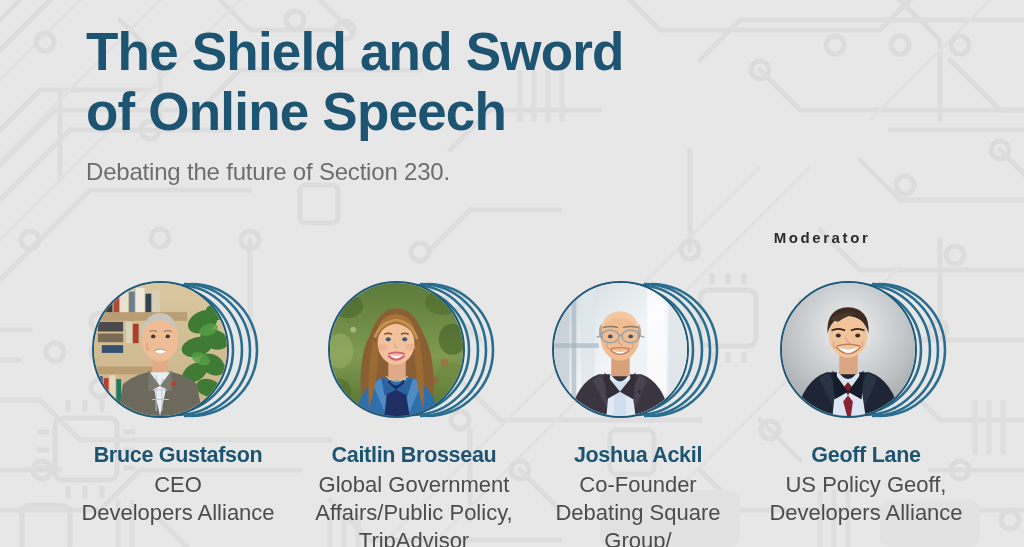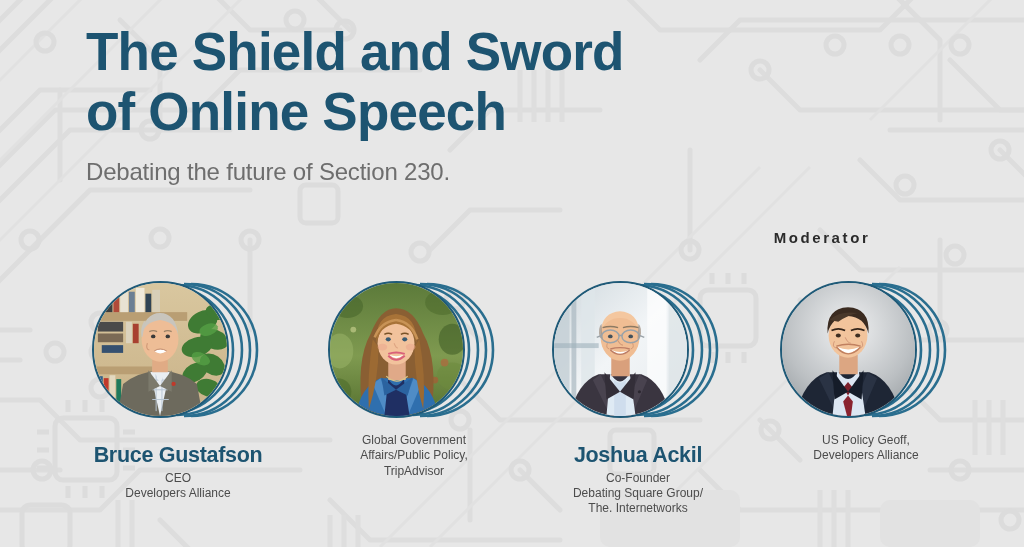--- a/index.html
+++ b/index.html
@@ -89,21 +89,21 @@
     color:#1d5471;
     font-size:21.5px;
     font-weight:bold;
     letter-spacing:-0.3px;
     margin-top:14px;
     text-align:center;
     line-height:1.1;
   }
   .speaker-role {
     color:#4c4c4c;
-    font-size:12px;
+    font-size:22px;
     line-height:1.28;
     text-align:center;
     margin-top:3px;
     white-space:pre-line;
   }
 </style>
 </head>
 <body>
 
 <svg id="bg-circuit" viewBox="0 0 1024 547" xmlns="http://www.w3.org/2000/svg">
@@ -398,20 +398,21 @@
           <ellipse cx="54" cy="66" rx="5" ry="3.5" fill="#eba990" opacity=".6"></ellipse>
           <ellipse cx="83" cy="66" rx="5" ry="3.5" fill="#eba990" opacity=".6"></ellipse>
 
           <path d="M61 74 Q68 81 76 74 Q68 77 61 74 Z" fill="#ffffff"></path>
           <path d="M60 73 Q68 70 77 73" stroke="#d9607a" stroke-width="2" fill="none"></path>
           <path d="M60 75 Q68 83 77 75" stroke="#d9607a" stroke-width="2" fill="none"></path>
           <path d="M66 62 Q68 67 70 67" stroke="#dda582" stroke-width="1.1" fill="none"></path>
         </svg>
       </div>
     </div>
+    <div class="speaker-name">Caitlin Brosseau</div>
     <div class="speaker-role">Global Government
 Affairs/Public Policy,
 TripAdvisor</div>
   </div>
 
   <div class="speaker speaker-2">
     <div class="portrait-wrap">
       <svg class="arcs" viewBox="0 0 192 160">
         <g fill="none" stroke="#2a6e8f" stroke-width="2.6">
           <path d="M79 17 A63 63 0 0 1 79 143" transform="translate(9,0)"></path>
@@ -531,17 +532,18 @@
 
           <path d="M57 66 Q68 78 80 66 Q68 71 57 66 Z" fill="#ffffff"></path>
           <path d="M56 65 Q68 61 81 65" stroke="#c08060" stroke-width="1.5" fill="none"></path>
           <path d="M56 66 Q68 80 81 66" stroke="#c08060" stroke-width="1.5" fill="none"></path>
           <path d="M65 56 Q68 62 71 62" stroke="#d3997a" stroke-width="1.1" fill="none"></path>
           <path d="M54 60 Q51 66 56 67" stroke="#d3997a" stroke-width="1" fill="none"></path>
           <path d="M82 60 Q85 66 80 67" stroke="#d3997a" stroke-width="1" fill="none"></path>
         </svg>
       </div>
     </div>
+    <div class="speaker-name">Geoff Lane</div>
     <div class="speaker-role">US Policy Geoff,
 Developers Alliance</div>
   </div>
 
 </div>
 
 </body></html>

